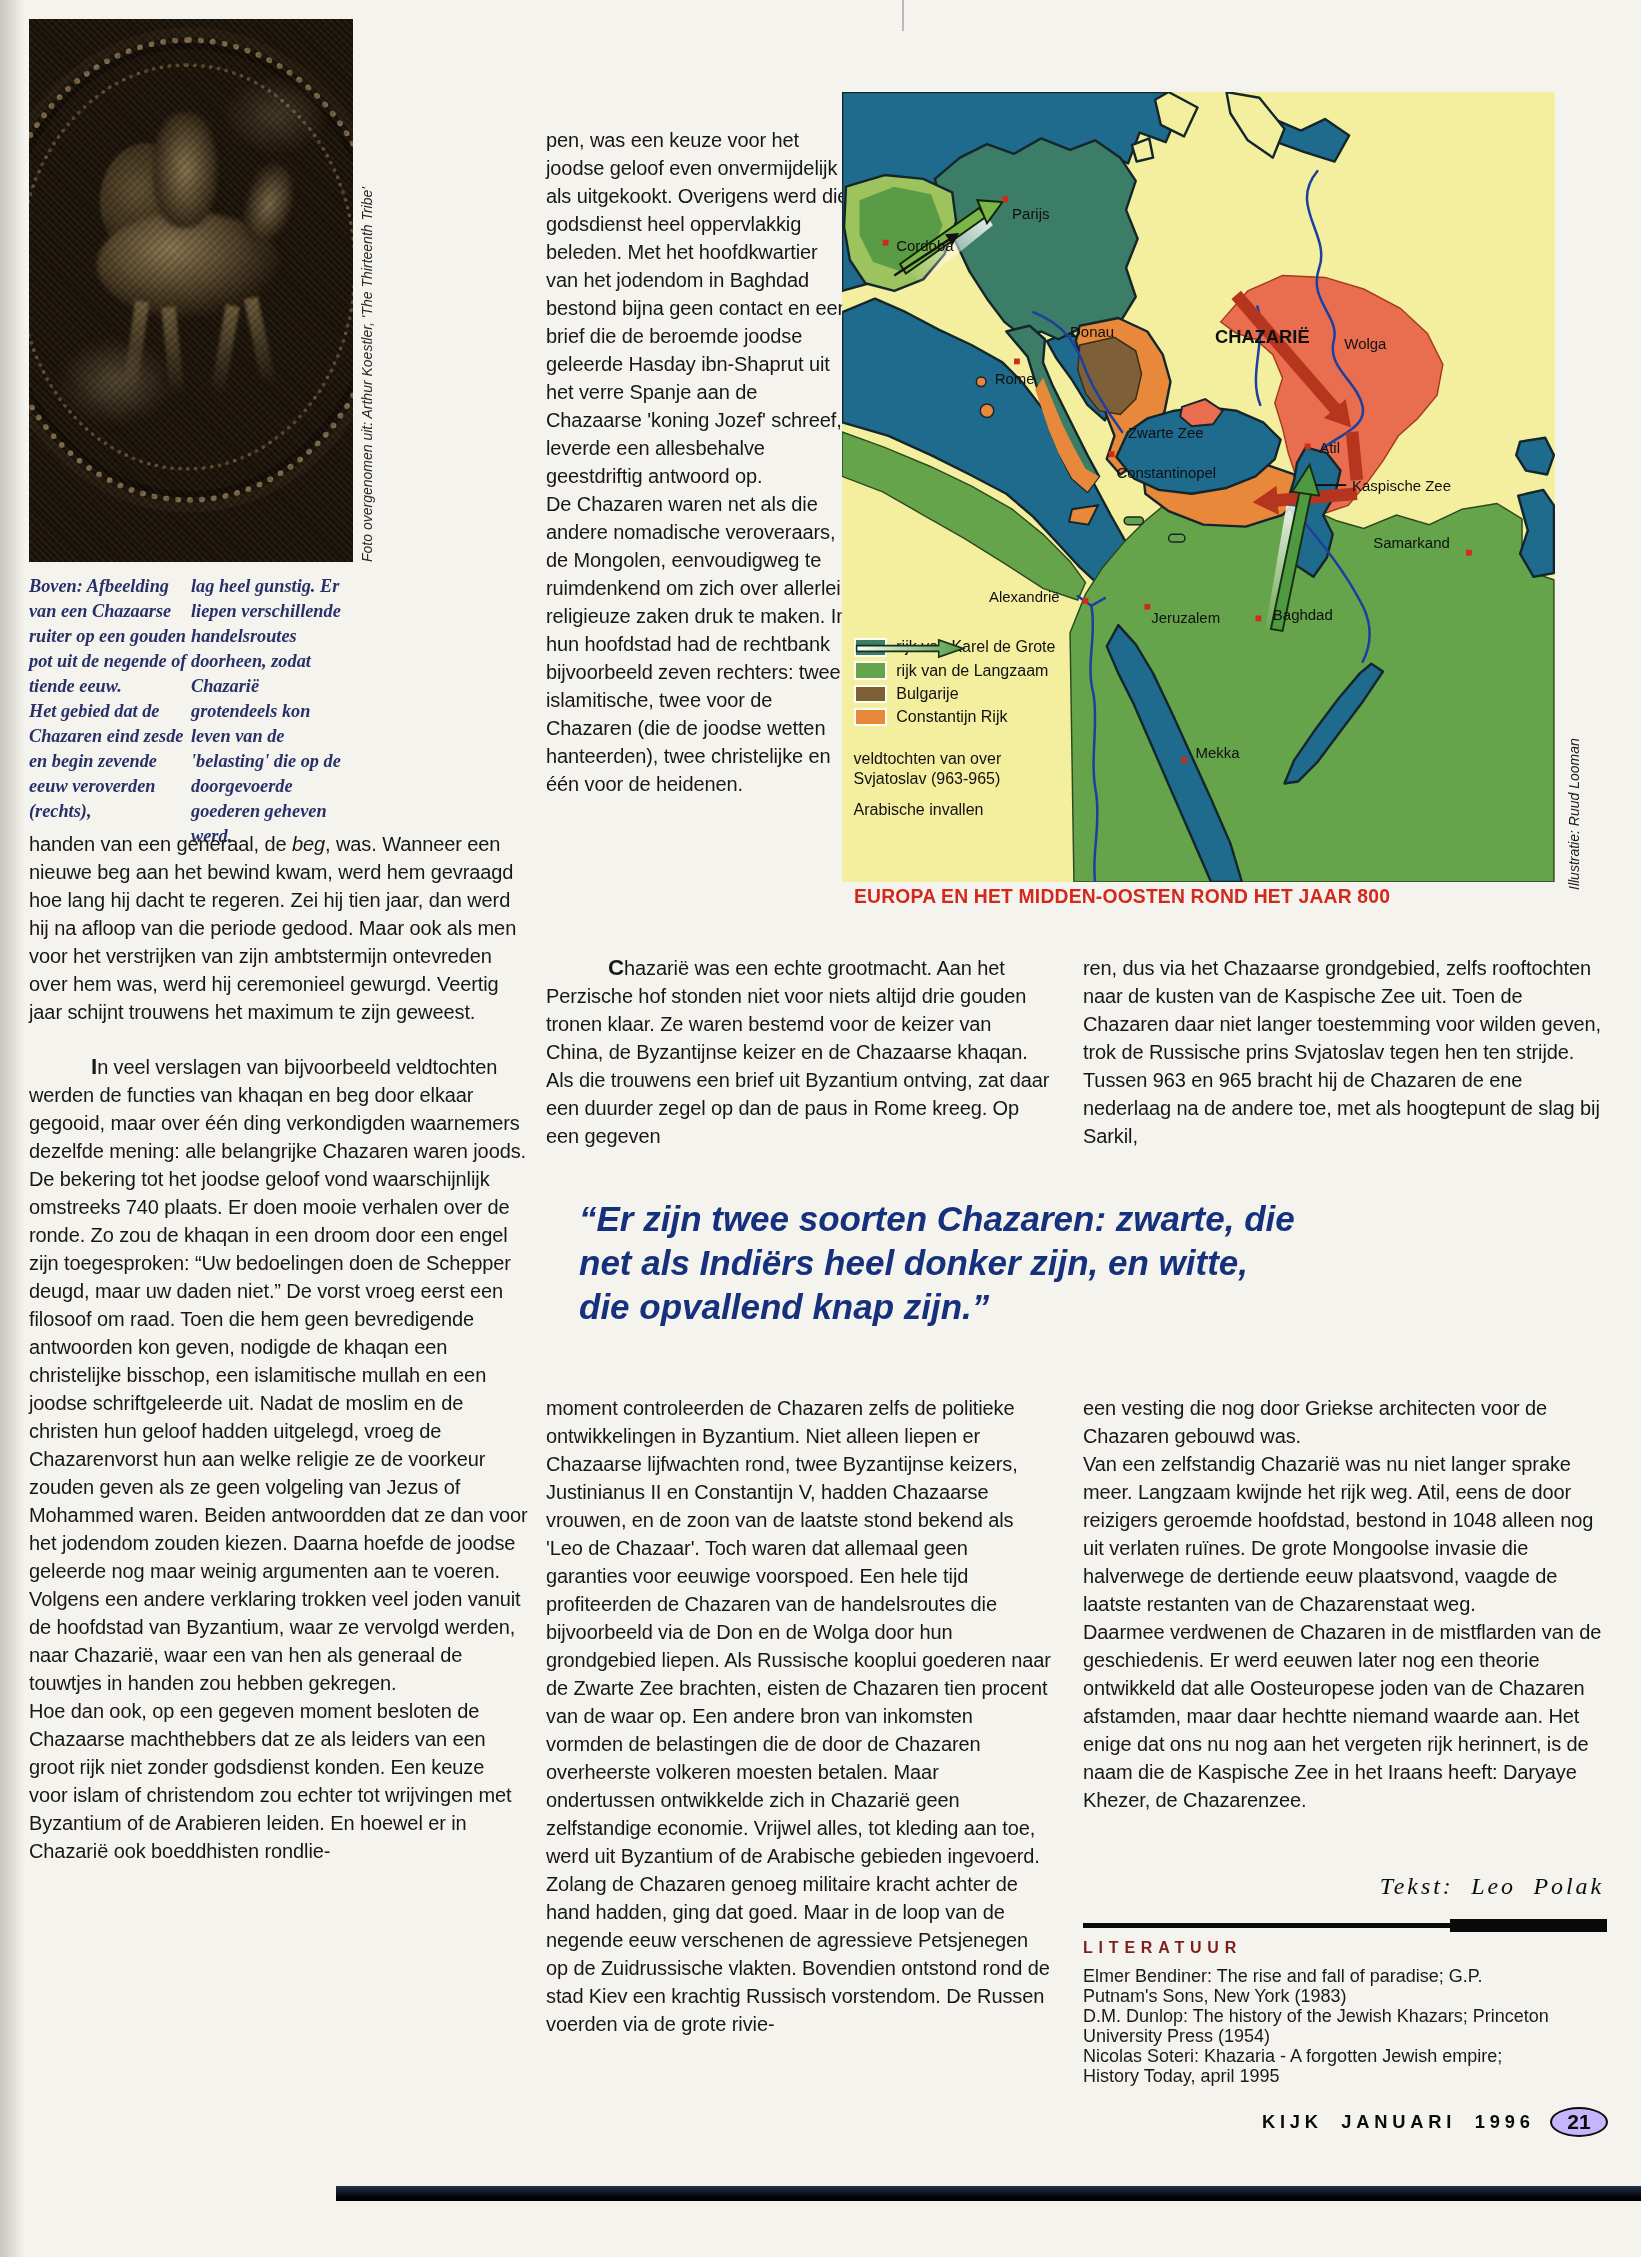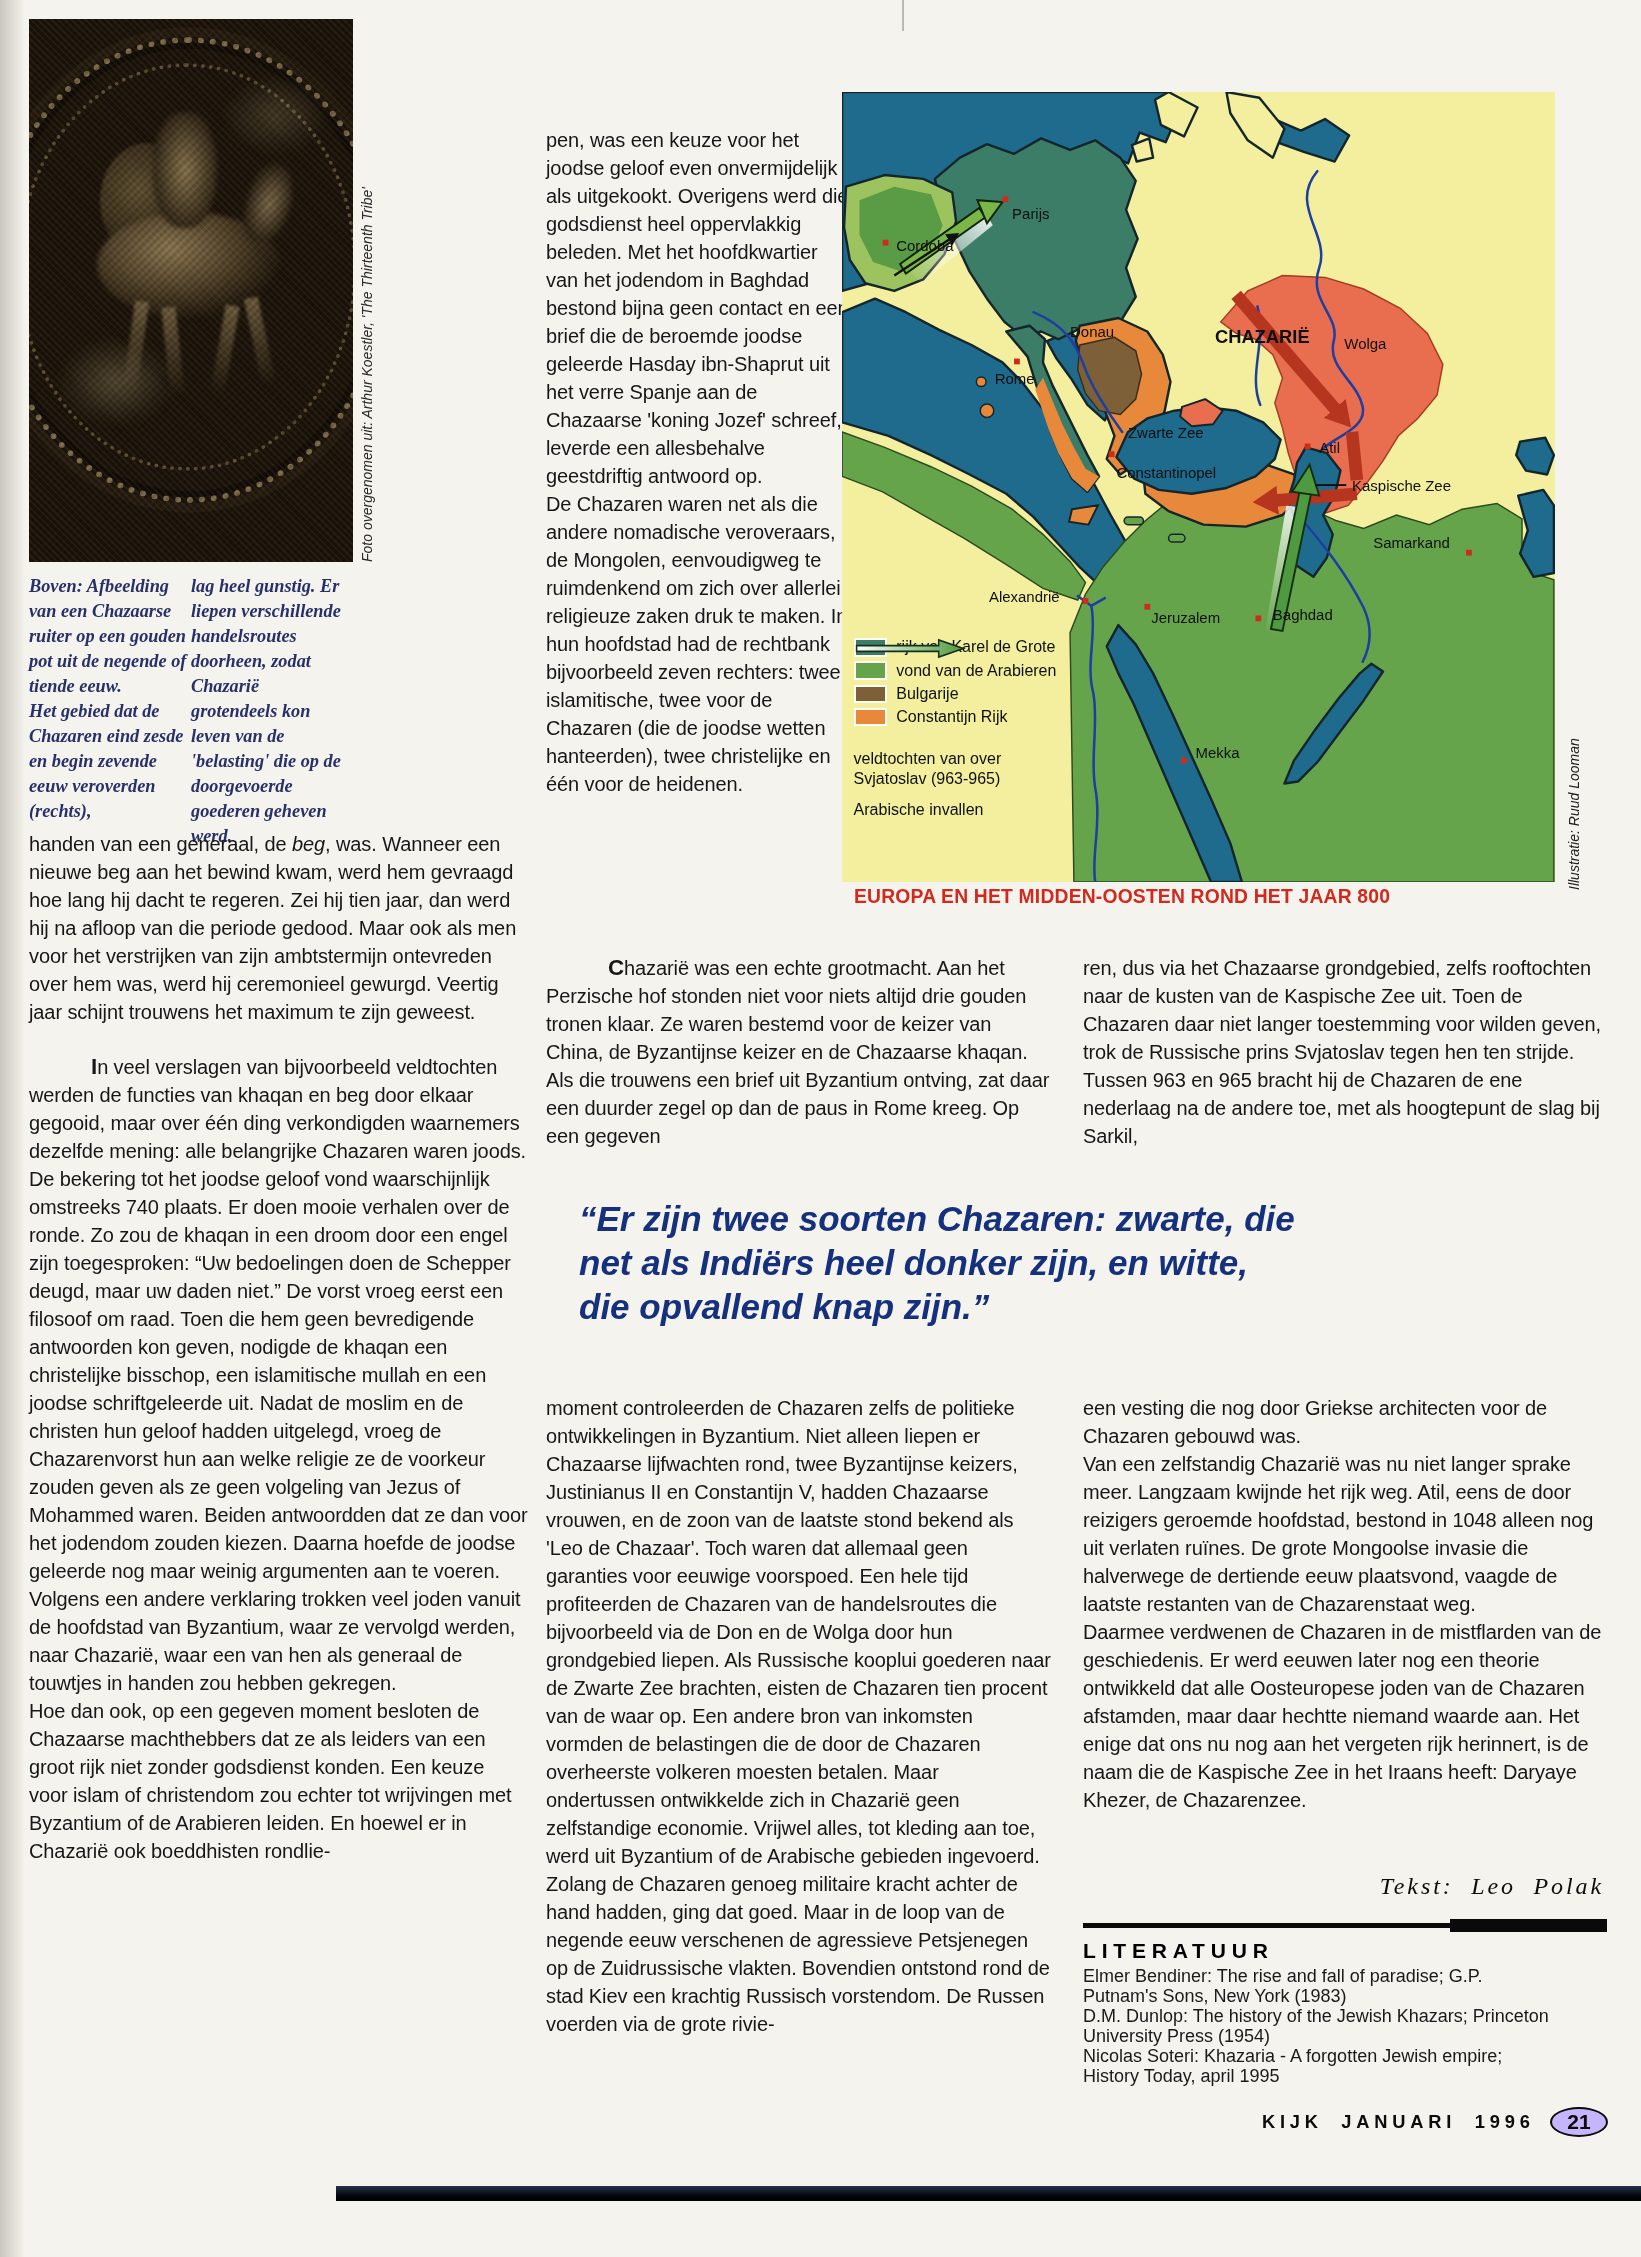--- a/index.html
+++ b/index.html
@@ -68,21 +68,21 @@
   .map-caption{position:absolute;left:854px;top:886px;width:657px;font-size:19.3px;font-weight:800;
       color:#d3281c;letter-spacing:0.2px;}
   .ill-credit{position:absolute;left:1566px;top:890px;width:290px;transform:rotate(-90deg);
       transform-origin:0 0;font-style:italic;font-size:14px;color:#222;white-space:nowrap;}
 
   
   .byline{position:absolute;left:1083px;top:1873px;width:521px;text-align:right;
       font-family:Liberation Serif, serif;font-style:italic;font-size:24px;letter-spacing:2.9px;word-spacing:8.7px;color:#0d0d0d;}
   .lit-rule{position:absolute;left:1083px;top:1923px;width:524px;height:4.8px;background:#0a0a0a;}
   .lit-rule-thick{position:absolute;left:1450px;top:1919px;width:157px;height:12.6px;background:#0a0a0a;}
-  .lit-head{position:absolute;left:1083px;top:1939px;font-size:21px;font-weight:800;letter-spacing:5.8px;color:#000000;}
+  .lit-head{position:absolute;left:1083px;top:1939px;font-size:16px;font-weight:800;letter-spacing:5.8px;color:#7f1d1d;}
   .lit{position:absolute;left:1083px;top:1966px;width:469px;font-size:18px;line-height:20px;color:#1a1a1a;}
   .lit p{margin:0;}
   .footer{position:absolute;left:1120px;top:2107px;width:488px;display:flex;justify-content:flex-end;
       align-items:center;gap:15.4px;}
   .footer-text{font-size:18.3px;font-weight:900;letter-spacing:4.8px;word-spacing:8.7px;color:#0c0c0c;}
   .page-oval{width:54px;height:26px;border:2.9px solid #0c0c0c;border-radius:50%;display:flex;
       align-items:center;justify-content:center;font-size:21px;font-weight:800;color:#0c0c0c;background:#c4b5fd;}
   .bottom-bar{position:absolute;left:336px;top:2186px;width:1305px;height:14.5px;
       background:linear-gradient(180deg,#25334a,#020509 70%,#000);}
 </style>
@@ -275,21 +275,21 @@
         </g>
     </svg>
 
     <div class="legend" id="legend">
         <div class="leg-row">
           <span class="leg-swatch" style="background: rgb(60, 125, 103);"></span>
           <span>rijk van Karel de Grote</span>
         </div>
         <div class="leg-row">
           <span class="leg-swatch" style="background: rgb(102, 164, 76);"></span>
-          <span>vond van de Arabieren</span>
+          <span>rijk van de Langzaam</span>
         </div>
         <div class="leg-row">
           <span class="leg-swatch" style="background: rgb(125, 95, 56);"></span>
           <span>Bulgarije</span>
         </div>
         <div class="leg-row">
           <span class="leg-swatch" style="background: rgb(232, 136, 59);"></span>
           <span>Constantijn Rijk</span>
         </div>
         <div class="leg-arrows">

